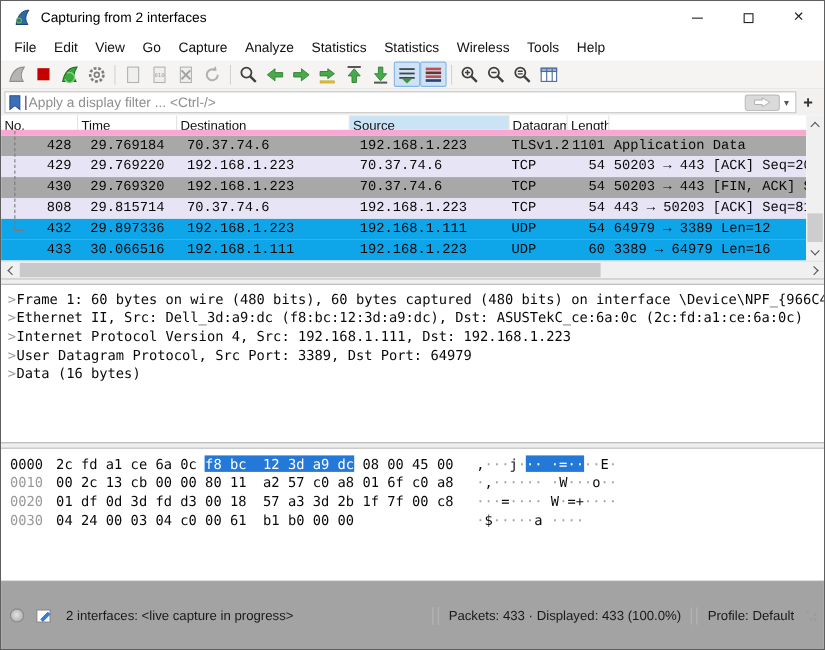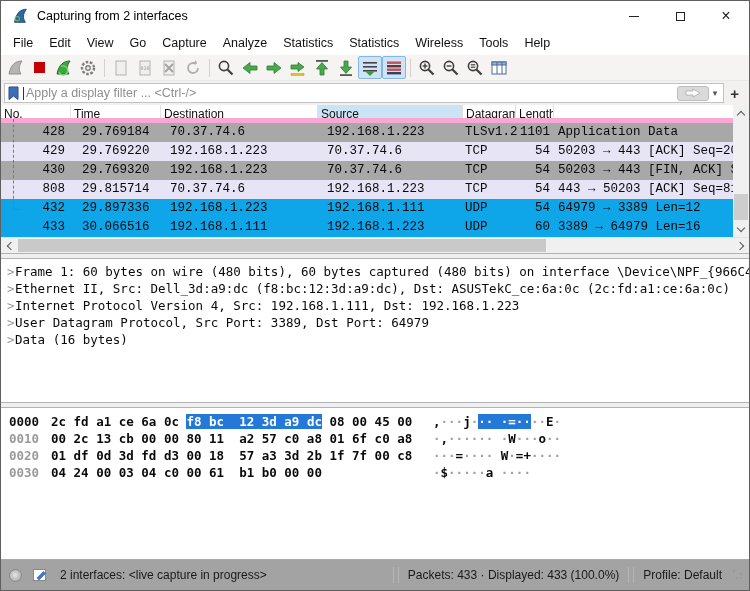--- a/index.html
+++ b/index.html
@@ -63,22 +63,22 @@
   .hscroll{height:16px;background:#f0f0f0;position:relative;flex:0 0 auto;border-top:1px solid #e2e2e2;}
   .hthumb{position:absolute;left:17px;width:528px;top:1px;bottom:1px;background:#c9c9c9;}
   .hbtn{position:absolute;top:0;width:16px;height:16px;display:flex;align-items:center;justify-content:center;}
   .splitter{height:6px;background:#efefef;border-top:1px solid #b2b2b2;border-bottom:1px solid #b2b2b2;flex:0 0 auto;}
   
   .details{height:143px;background:#fff;padding-top:4px;flex:0 0 auto;
     font-family:"DejaVu Sans Mono","Liberation Mono",monospace;font-size:12.5px;color:#0a0a0a;overflow:hidden;}
   .dline{height:17px;line-height:17px;white-space:nowrap;overflow:hidden;}
   .dchev{display:inline-block;width:14px;padding-left:6px;color:#9a9a9a;}
   
-  .hexpane{height:151px;background:#fff;padding-top:5px;flex:0 0 auto;
-    font-family:"DejaVu Sans Mono","Liberation Mono",monospace;font-size:12.5px;color:#0a0a0a;overflow:hidden;font-weight:bold;}
+  .hexpane{height:120px;background:#fff;padding-top:5px;flex:0 0 auto;
+    font-family:"DejaVu Sans Mono","Liberation Mono",monospace;font-size:12.5px;color:#0a0a0a;overflow:hidden;}
   .hline{height:17px;line-height:17px;white-space:pre;}
   .off{display:inline-block;width:34px;margin-left:8px;color:#9a9a9a;}
   .off.dark{color:#111;}
   .hexs{display:inline-block;width:374px;margin-left:8px;}
   .ascs{margin-left:8px;}
   .hl{background:#2479d8;color:#fff;}
   .dim{color:#a0a0a0;}
   
   .statusbar{height:15px;background:#a3a3a3;border-top:1px solid #a8a8a8;display:flex;align-items:center;
     padding:0 6px 0 8px;font-size:12px;color:#1a1a1a;flex:1 0 auto;}

